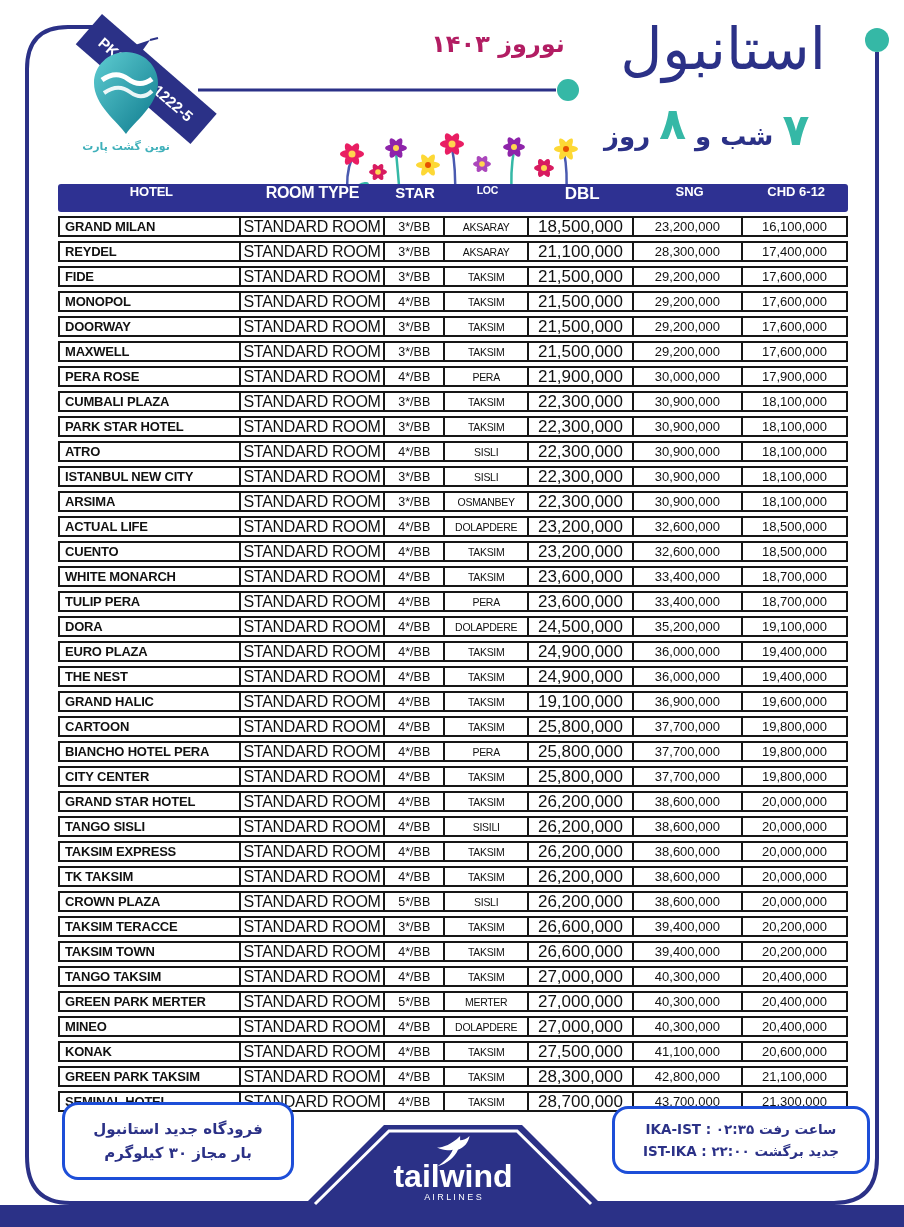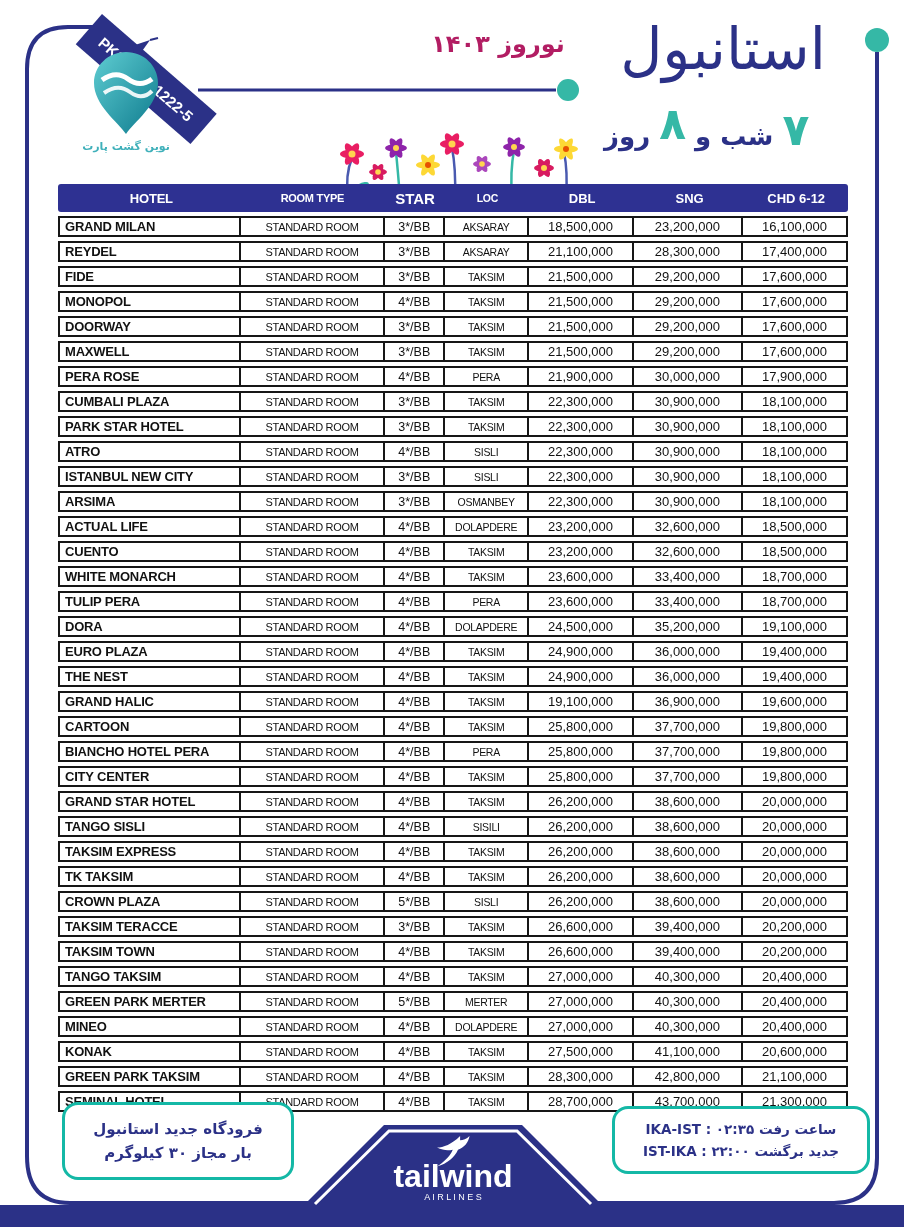--- a/index.html
+++ b/index.html
@@ -27,47 +27,47 @@
 
   .nowruz {
     position:absolute; top:30px; left:388px; width:220px; text-align:center;
     font-family:"DejaVu Sans", sans-serif; direction:rtl;
     font-size:24px; font-weight:bold; color:#b21d63;
   }
 
   
   .thead {
     position:absolute; left:58px; top:184px; width:790px; height:28px;
-    background:#2e3192; border-radius:3px; display:flex; align-items:center;
+    background:#2e3192; border-radius:3px; display:flex; align-items:flex-start;
     color:#ffffff; font-weight:bold; font-size:15px;
   }
   .thead .hcell { text-align:center; }
   .tbody { position:absolute; left:58px; top:216px; width:790px; }
   .trow {
     display:flex; align-items:stretch; height:21px; margin-bottom:4px;
     border:2px solid #161616; background:#ffffff;
   }
   .cell {
     display:flex; align-items:center; justify-content:center;
     font-size:12.5px; color:#111; border-right:2px solid #161616;
     overflow:hidden; white-space:nowrap;
   }
   .cell:last-child { border-right:none; }
   .c0 { width:23.0%; justify-content:flex-start; padding-left:5px;
         font-weight:bold; font-size:13px; letter-spacing:-0.2px; }
-  .c1 { width:18.4%; font-size:11px; letter-spacing:-0.3px; }
+  .c1 { width:18.4%; font-size:16px; letter-spacing:-0.3px; }
   .c2 { width:7.6%; }
   .c3 { width:10.7%; font-size:10.5px; letter-spacing:-0.3px; }
-  .c4 { width:13.3%; font-size:13px; }
+  .c4 { width:13.3%; font-size:17px; }
   .c5 { width:13.9%; font-size:13px; }
   .c6 { width:13.1%; font-size:13px; }
 
   
   .note-box {
-    position:absolute; border:3px solid #14b8a6; border-radius:16px;
+    position:absolute; border:3px solid #1d4ed8; border-radius:16px;
     display:flex; flex-direction:column; justify-content:center; gap:6px;
     text-align:center; color:#2b3187; background:#fff;
     font-family:"DejaVu Sans", sans-serif; direction:rtl; font-weight:bold;
   }
   .note-left  { left:62px;  top:1102px; width:232px; height:78px; font-size:15px; }
   .note-right { left:612px; top:1106px; width:258px; height:68px; font-size:13.5px; }
 </style>
 </head>
 <body>
 

